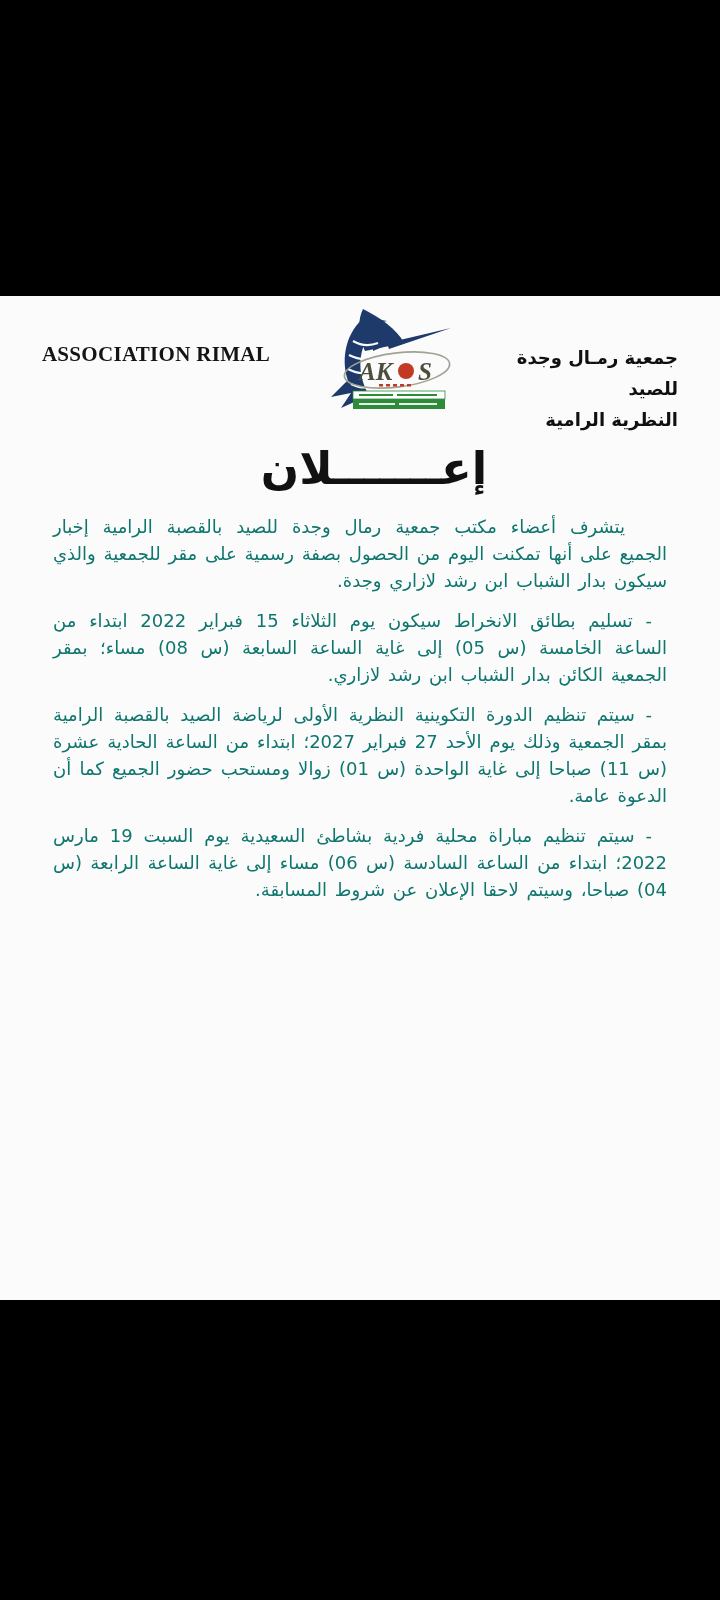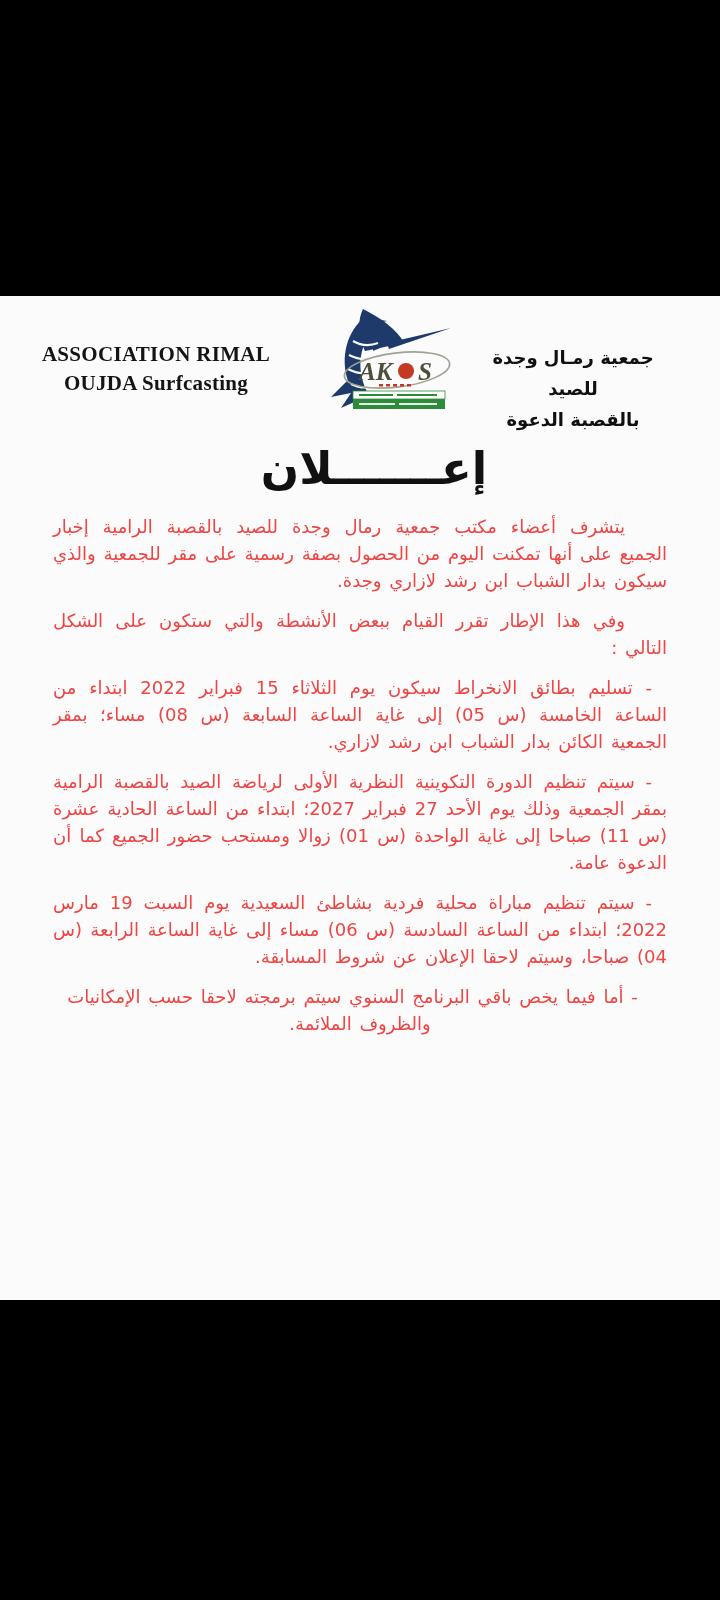--- a/index.html
+++ b/index.html
@@ -20,50 +20,49 @@
   .org-en {
     position:absolute; left:40px; top:44px; width:232px;
     text-align:center;
     font-family:"Liberation Serif","DejaVu Serif",serif;
     font-weight:bold; font-size:21px; line-height:29px;
     letter-spacing:0.3px; color:#141414;
   }
   .logo { position:absolute; left:303px; top:11px; width:152px; height:106px; }
   .org-ar {
     position:absolute; left:468px; top:46px; width:210px;
-    direction:rtl; text-align:center;
+    direction:rtl; text-align:right;
     font-weight:bold; font-size:18px; line-height:31px; color:#101010;
   }
   .title {
     position:absolute; top:146px; left:0; width:720px;
     direction:rtl; text-align:center;
     font-weight:bold; font-size:45px; color:#111;
     transform:translateX(14px);
   }
   .body {
     position:absolute; top:217px; left:53px; width:614px;
     direction:rtl; text-align:justify;
     font-size:18px; line-height:27px; word-spacing:2px;
-    color:#ef4444;
+    color:#0f766e;
   }
   .body p { margin:0 0 13px; }
   .p-open   { text-indent:42px; }
   .p-bullet { text-indent:15px; }
   .p-center { text-align:center; }
   .p-close  { text-align:left; margin-left:100px; margin-bottom:0; }
 </style>
 </head>
 <body>
 
 <div class="viewer">
   <div class="page">
 
     <div class="org-en">
       <div>ASSOCIATION RIMAL</div>
-      <div>OUJDA Surfcasting</div>
     </div>
 
     <div class="logo">
       <svg viewBox="0 0 152 106" width="152" height="106">
         <g>
           <path d="M84 36 L148 21 L86 42 Z" fill="#1d3a6b"></path>
           <path d="M60 2 C76 10 94 22 101 36 L62 44 C54 28 55 12 60 2 Z" fill="#1d3a6b"></path>
           <path d="M62 10 C44 24 37 50 45 74 C51 91 63 100 73 97 C59 83 53 58 61 38 C65 26 74 16 84 14 Z" fill="#1d3a6b"></path>
           <path d="M46 72 L28 90 L48 86 L38 101 L58 92 Z" fill="#1d3a6b"></path>
           <path d="M70 26 C78 21 88 25 93 34 L70 44 Z" fill="#1d3a6b"></path>
@@ -89,28 +88,26 @@
           <rect x="94" y="87" width="40" height="2" fill="#2e8b3a"></rect>
           <rect x="50" y="92" width="92" height="10" fill="#2e8b3a"></rect>
           <rect x="56" y="96" width="36" height="2" fill="#e8f2e8"></rect>
           <rect x="96" y="96" width="38" height="2" fill="#e8f2e8"></rect>
         </g>
       </svg>
     </div>
 
     <div class="org-ar">
       <div>جمعية رمـال وجدة للصيد</div>
-      <div>بالقصبة الدعوة</div>
+      <div>النظرية الرامية</div>
     </div>
 
     <div class="title">إعـــــــلان</div>
 
     <div class="body">
       <p class="p-open">يتشرف أعضاء مكتب جمعية رمال وجدة للصيد بالقصبة الرامية إخبار الجميع على أنها تمكنت اليوم من الحصول بصفة رسمية على مقر للجمعية والذي سيكون بدار الشباب ابن رشد لازاري وجدة.</p>
-      <p class="p-open">وفي هذا الإطار تقرر القيام ببعض الأنشطة والتي ستكون على الشكل التالي :</p>
       <p class="p-bullet">- تسليم بطائق الانخراط سيكون يوم الثلاثاء 15 فبراير 2022 ابتداء من الساعة الخامسة (س 05) إلى غاية الساعة السابعة (س 08) مساء؛ بمقر الجمعية الكائن بدار الشباب ابن رشد لازاري.</p>
       <p class="p-bullet">- سيتم تنظيم الدورة التكوينية النظرية الأولى لرياضة الصيد بالقصبة الرامية بمقر الجمعية وذلك يوم الأحد 27 فبراير 2027؛ ابتداء من الساعة الحادية عشرة (س 11) صباحا إلى غاية الواحدة (س 01) زوالا ومستحب حضور الجميع كما أن الدعوة عامة.</p>
       <p class="p-bullet">- سيتم تنظيم مباراة محلية فردية بشاطئ السعيدية يوم السبت 19 مارس 2022؛ ابتداء من الساعة السادسة (س 06) مساء إلى غاية الساعة الرابعة (س 04) صباحا، وسيتم لاحقا الإعلان عن شروط المسابقة.</p>
-      <p class="p-bullet p-center">- أما فيما يخص باقي البرنامج السنوي سيتم برمجته لاحقا حسب الإمكانيات والظروف الملائمة.</p>
     </div>
 
   </div>
 </div>
 
 </body></html>

